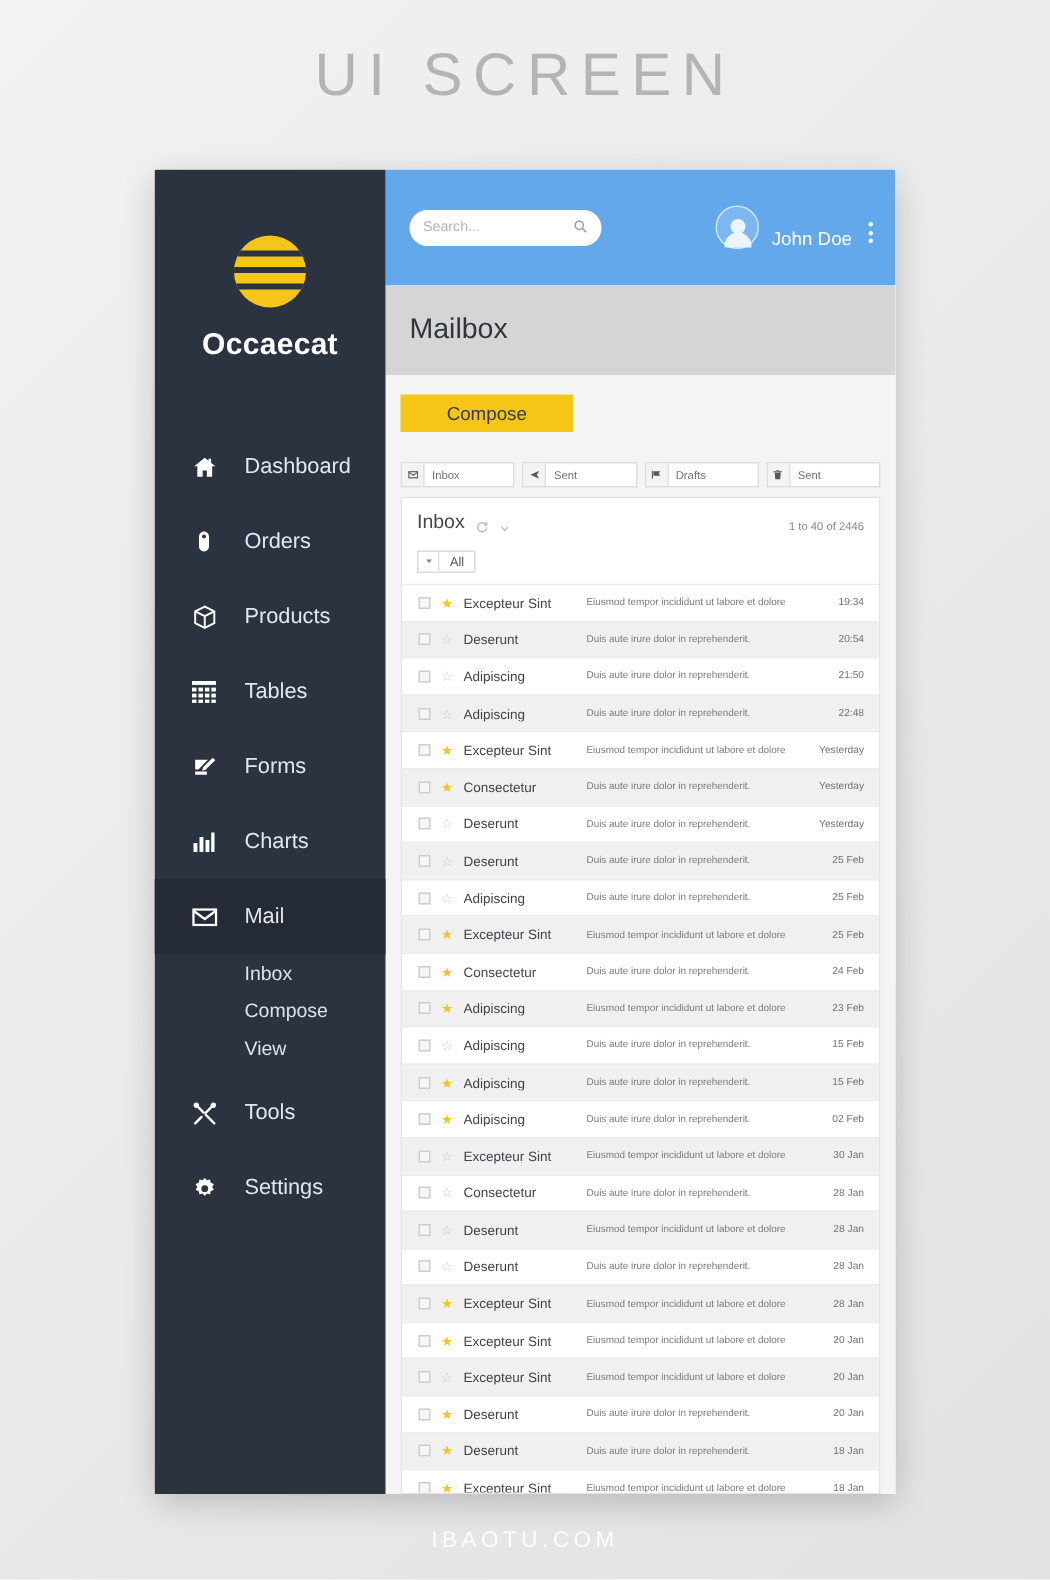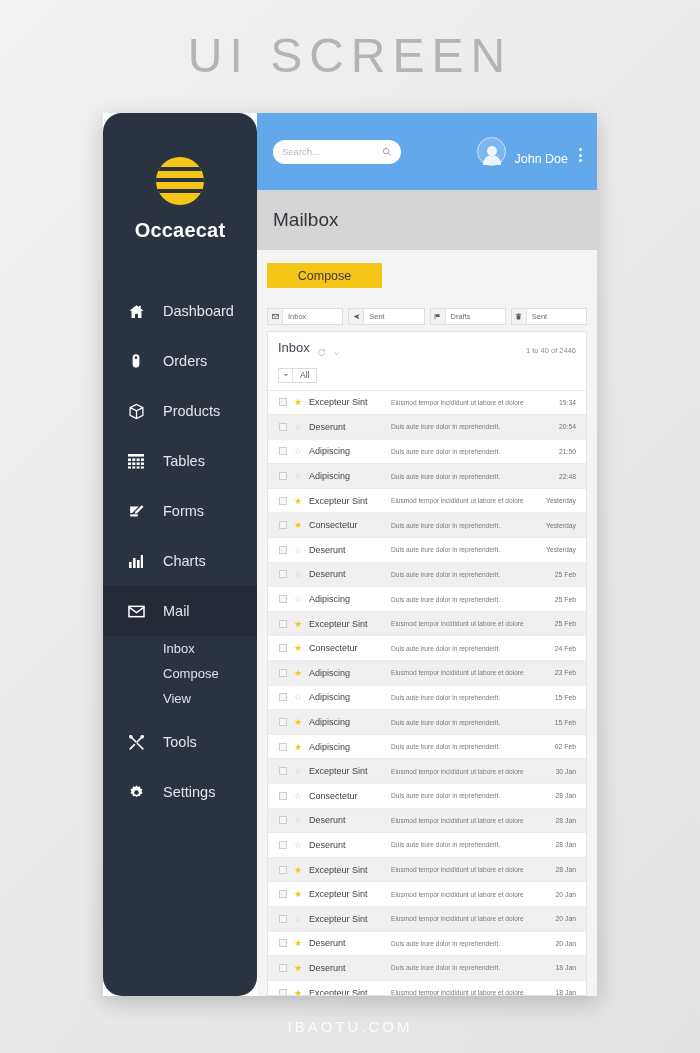--- a/index.html
+++ b/index.html
@@ -10,21 +10,21 @@
   }
   body {
     background: linear-gradient(135deg, #f2f2f2 0%, #ebebeb 45%, #e2e2e2 100%);
     position: relative;
   }
 
   
   .poster-title {
     position: absolute; top: 28px; left: 0; width: 700px;
     text-align: center;
-    font-size: 48px; letter-spacing: 7px; font-weight: 400;
+    font-size: 40px; letter-spacing: 7px; font-weight: 400;
     color: #b4b4b4;
     user-select: none;
   }
 
   
   .poster-footer {
     position: absolute; bottom: 18px; left: 0; width: 700px;
     text-align: center;
     font-size: 15px; letter-spacing: 3px; color: #ffffff;
     opacity: .9;
@@ -40,21 +40,20 @@
     overflow: hidden;
     background: #fff;
   }
 
   
   .sidebar {
     width: 154px; flex: 0 0 154px;
     background: #2b3240;
     color: #e9ebee;
     position: relative;
-    border-radius: 19px;
   }
   .brand { padding-top: 44px; text-align: center; }
   .logo {
     width: 48px; height: 48px; margin: 0 auto;
     border-radius: 50%;
     background: #f5c518;
     position: relative; overflow: hidden;
   }
   .logo .stripe {
     position: absolute; left: 0; width: 100%; height: 4px;

